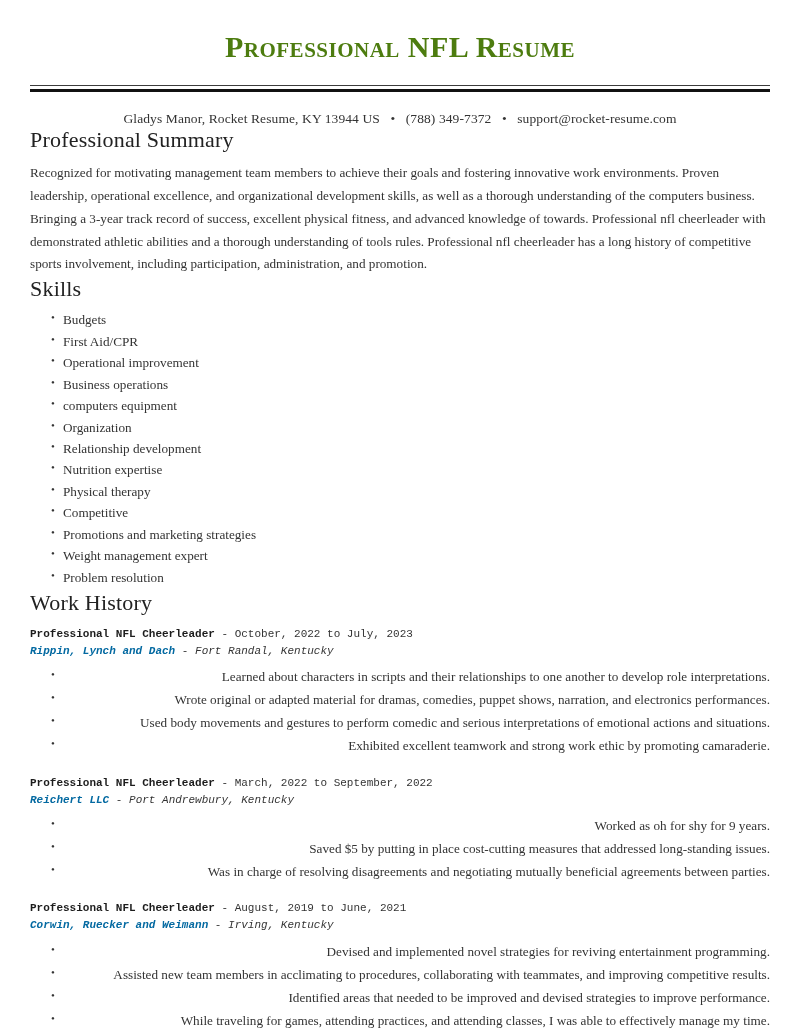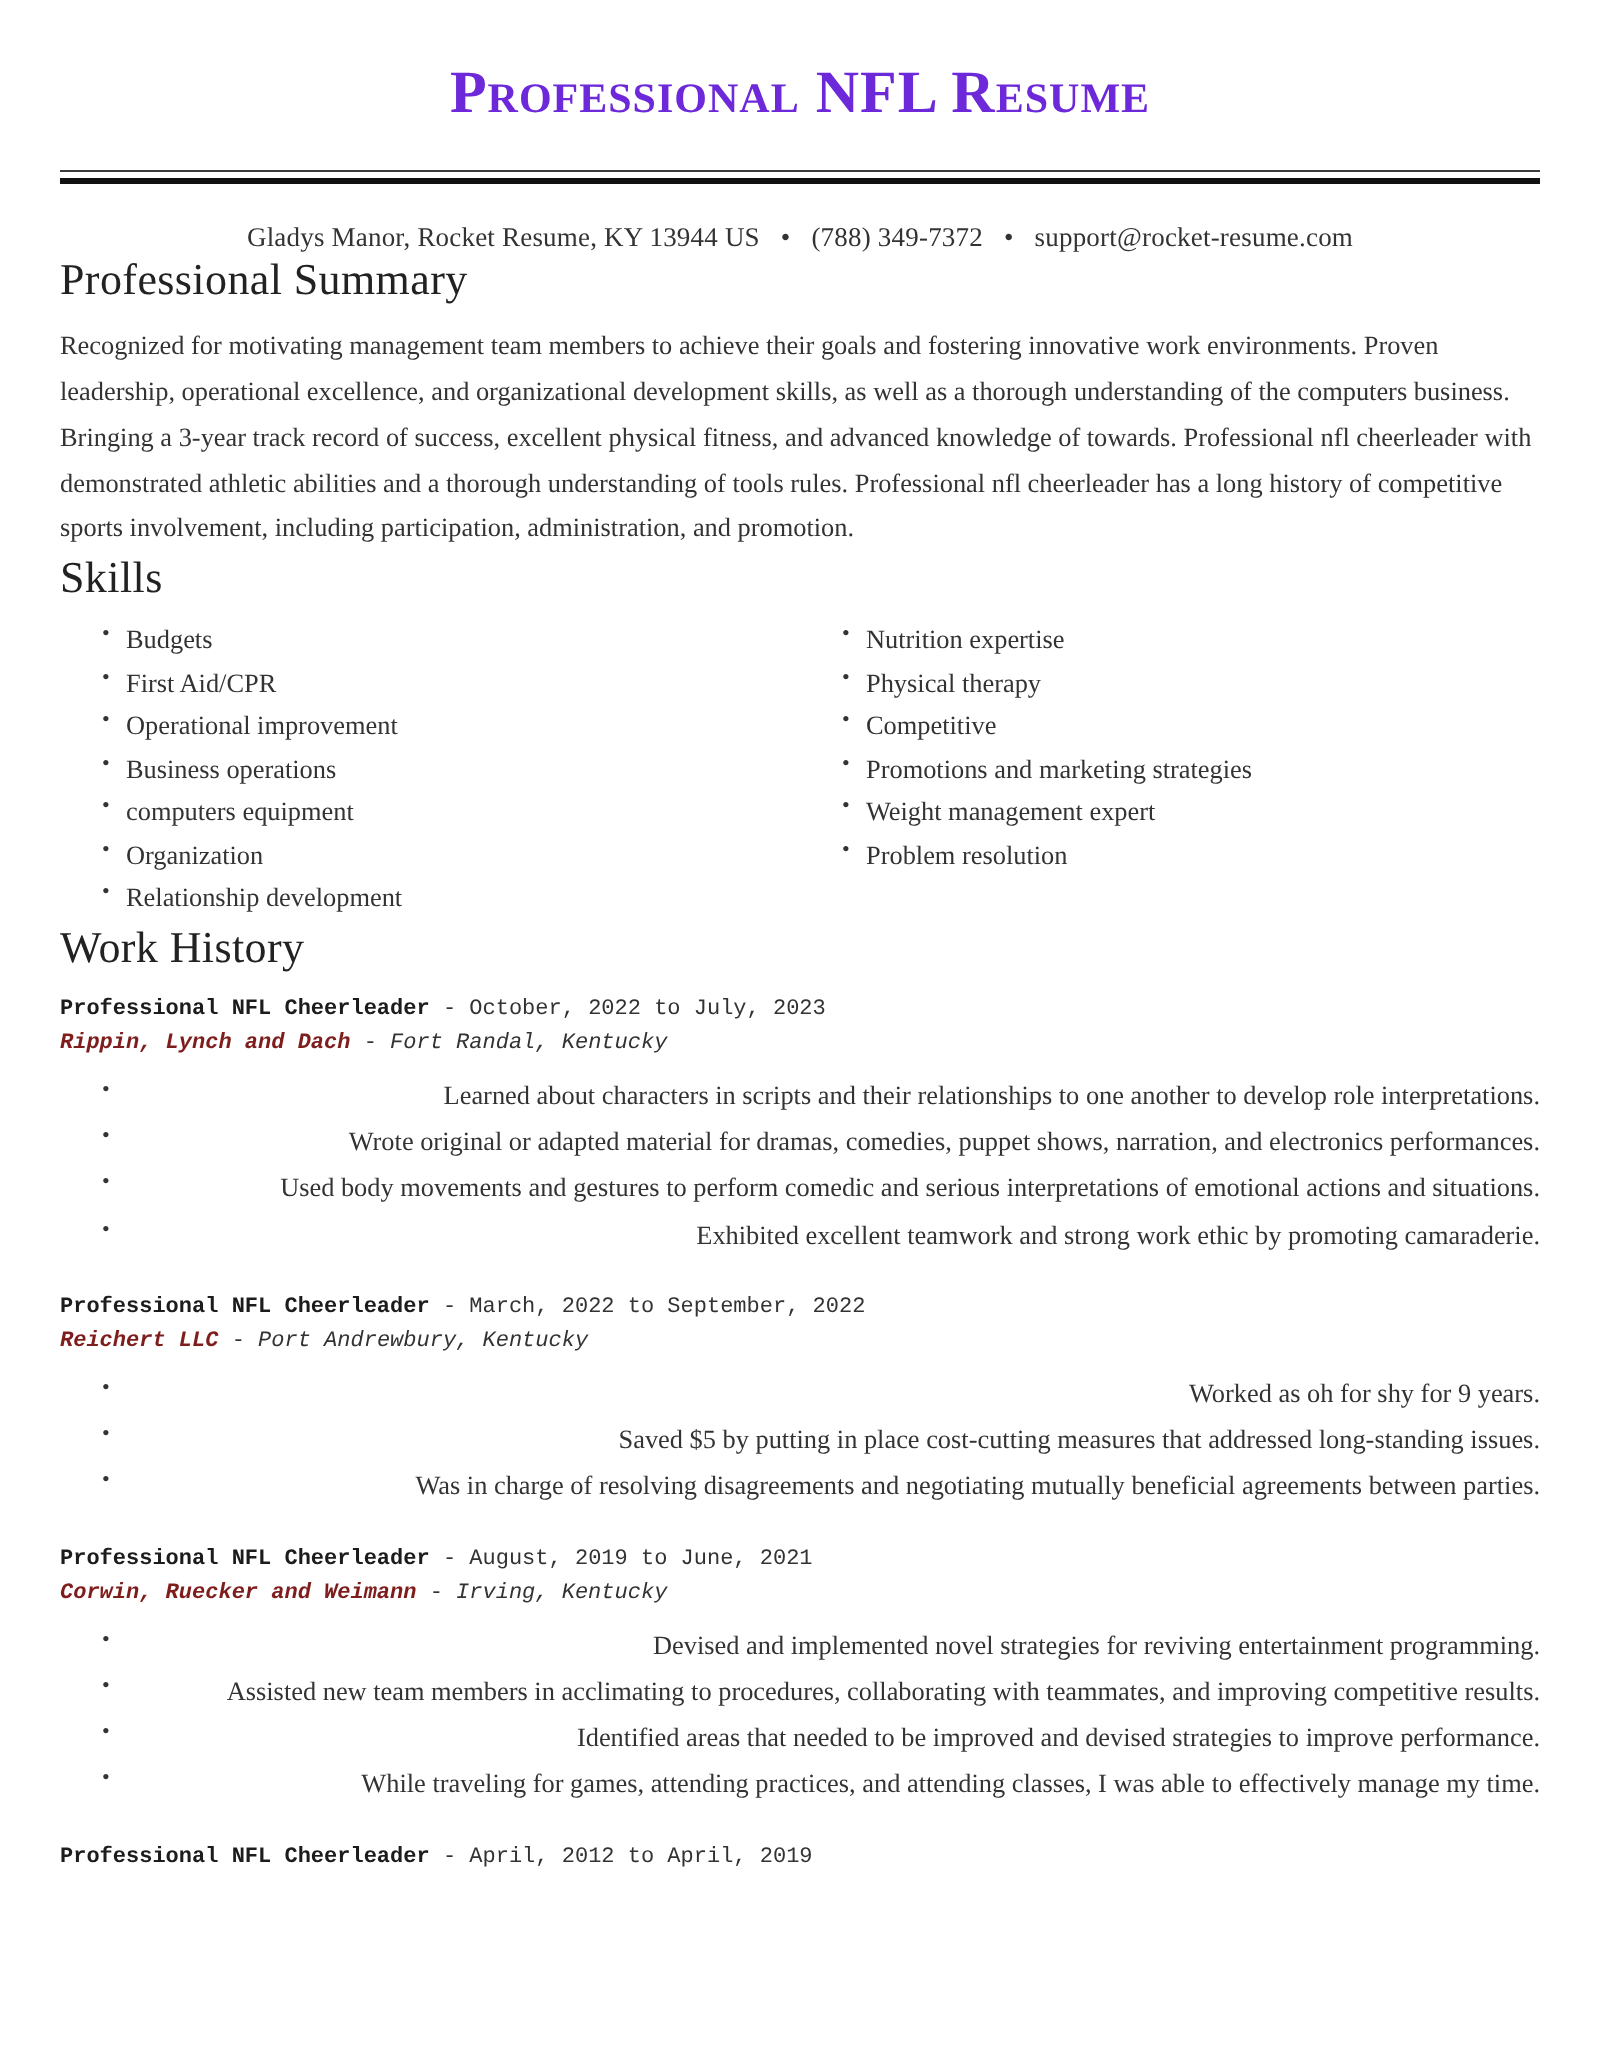--- a/index.html
+++ b/index.html
@@ -21,21 +21,21 @@
     box-sizing: border-box;
     padding: 0 30px;
     position: relative;
   }
 
   
   .doc-title {
     text-align: center;
     font-family: "Liberation Serif", "DejaVu Serif", serif;
     font-weight: bold;
-    color: #6d28d9;
+    color: #4d7c0f;
     font-size: 30px;
     letter-spacing: 0.5px;
     margin: 0;
     padding-top: 30px;
     line-height: 1.1;
     font-variant: small-caps;
     white-space: nowrap;
   }
 
   .rule-group {
@@ -86,20 +86,21 @@
     line-height: 1.72;
     color: #333333;
     margin: 0;
     text-align: left;
   }
 
   
   .skills-wrap {
     display: flex;
     margin-top: 2px;
+    flex-direction: column;
   }
   .skills-col {
     width: 50%;
     box-sizing: border-box;
   }
   .skills-col ul {
     margin: 0;
     padding-left: 33px;
     list-style: none;
   }
@@ -135,21 +136,21 @@
   .job-title {
     font-weight: bold;
     color: #1c1c1c;
   }
   .job-dates {
     color: #333333;
   }
   .job-company {
     font-weight: bold;
     font-style: italic;
-    color: #7f1d1d;
+    color: #0369a1;
   }
   .job-location {
     font-style: italic;
     color: #333333;
   }
   .dash { color: #333333; }
 
   .job ul {
     margin: 8px 0 0 0;
     padding-left: 33px;

